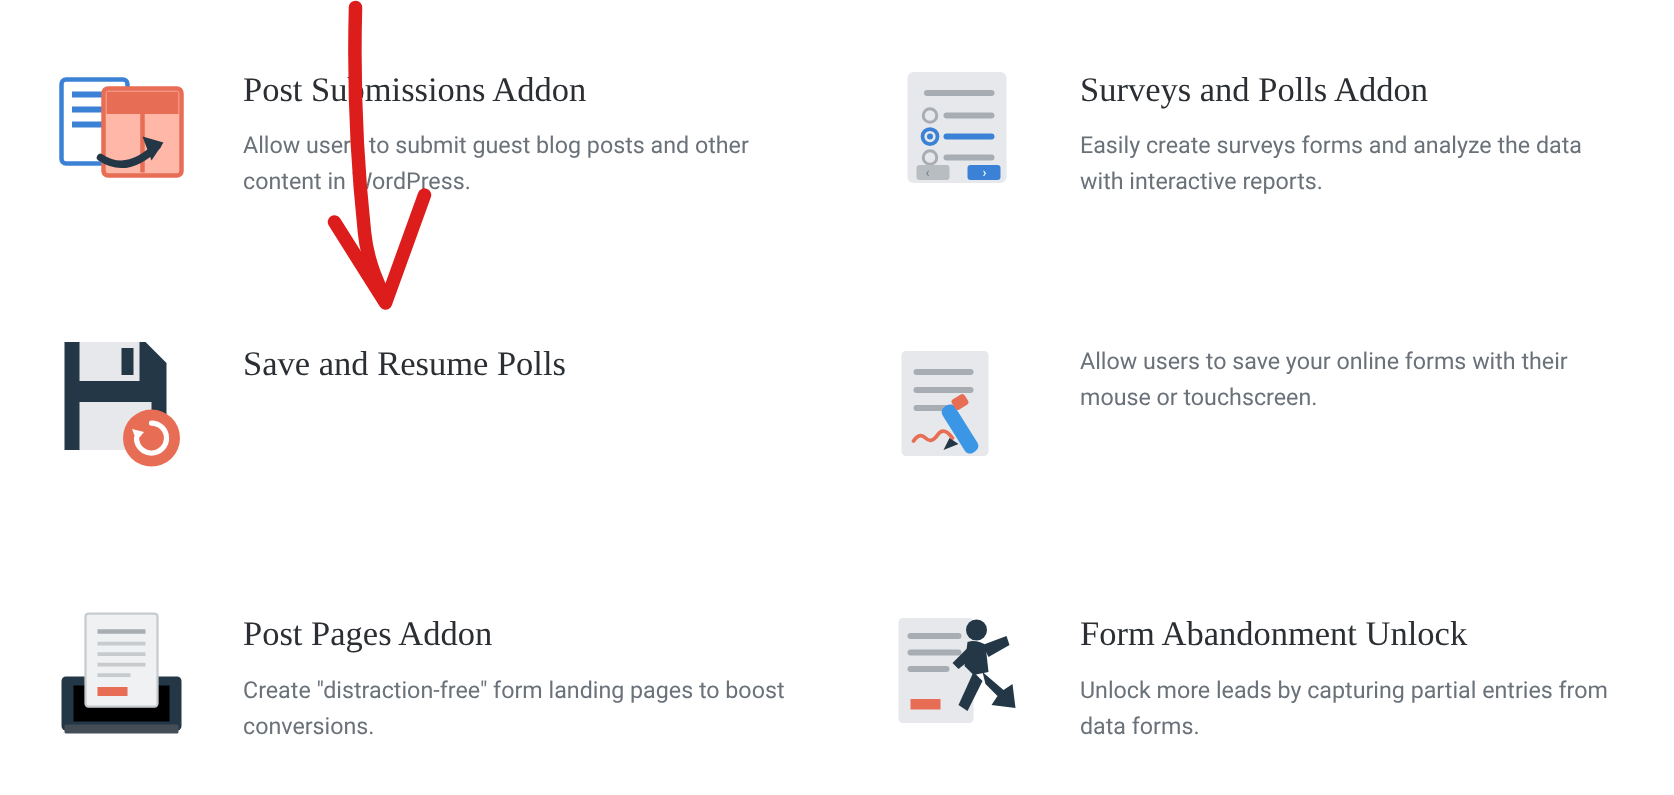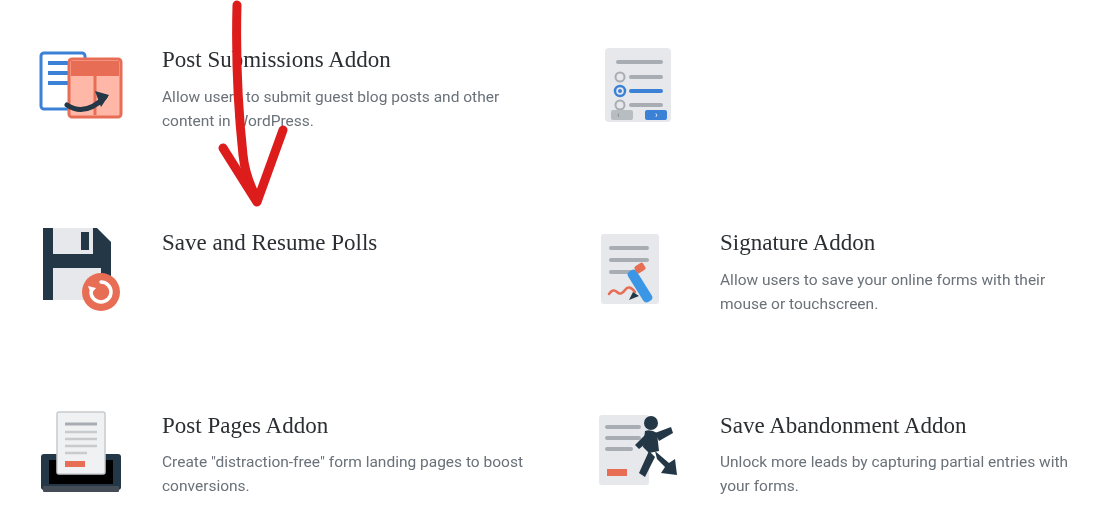--- a/index.html
+++ b/index.html
@@ -92,20 +92,24 @@
         <circle cx="27" cy="51" r="2" fill="#3b82d6"></circle>
         <line x1="38" y1="51" x2="68" y2="51" stroke="#3b82d6" stroke-width="4" stroke-linecap="round"></line>
         <circle cx="27" cy="65" r="4.5" fill="none" stroke="#a8adb3" stroke-width="2"></circle>
         <line x1="38" y1="65" x2="68" y2="65" stroke="#a8adb3" stroke-width="4" stroke-linecap="round"></line>
         <rect x="18" y="70" width="22" height="10" rx="2" fill="#b8bdc2"></rect>
         <text x="24" y="78" font-size="9" fill="#7a7f85">‹</text>
         <rect x="52" y="70" width="22" height="10" rx="2" fill="#3b82d6"></rect>
         <text x="62" y="78" font-size="9" fill="#fff">›</text>
       </svg>
     </div>
+    <div class="addon-content">
+      <h3 class="addon-title">Surveys and Polls Addon</h3>
+      <p class="addon-desc">Easily create surveys forms and analyze the data with interactive reports.</p>
+    </div>
   </div>
 
   <div class="addon-item">
     <div class="addon-icon">
       <svg width="95" height="95" viewBox="0 0 95 95">
         <path d="M 10 8 L 64 8 L 78 22 L 78 80 L 10 80 Z" fill="#233746"></path>
         <rect x="20" y="8" width="40" height="26" fill="#e6e8eb"></rect>
         <rect x="48" y="12" width="8" height="18" fill="#233746"></rect>
         <rect x="20" y="48" width="48" height="32" fill="#e6e8eb"></rect>
         <circle cx="68" cy="72" r="19" fill="#e86d55"></circle>
@@ -125,21 +129,20 @@
         <line x1="20" y1="28" x2="56" y2="28" stroke="#a8adb3" stroke-width="4" stroke-linecap="round"></line>
         <line x1="20" y1="40" x2="56" y2="40" stroke="#a8adb3" stroke-width="4" stroke-linecap="round"></line>
         <line x1="20" y1="52" x2="44" y2="52" stroke="#a8adb3" stroke-width="4" stroke-linecap="round"></line>
         <path d="M 18 74 Q 22 68, 26 72 Q 30 76, 34 70 Q 38 64, 44 72" fill="none" stroke="#e86d55" stroke-width="2.5" stroke-linecap="round"></path>
         <rect x="44" y="48" width="10" height="36" rx="4" fill="#3b96e6" transform="rotate(-32 49 66)"></rect>
         <rect x="44" y="44" width="10" height="8" rx="2" fill="#e86d55" transform="rotate(-32 49 48)"></rect>
         <path d="M 38 80 L 42 72 L 48 76 Z" fill="#233746"></path>
       </svg>
     </div>
     <div class="addon-content">
-      <h3 class="addon-title">Signature Addon</h3>
       <p class="addon-desc">Allow users to save your online forms with their mouse or touchscreen.</p>
     </div>
   </div>
 
   <div class="addon-item">
     <div class="addon-icon">
       <svg width="95" height="90" viewBox="0 0 95 90">
         <rect x="8" y="48" width="80" height="36" rx="3" fill="#233746"></rect>
         <rect x="10" y="80" width="76" height="6" rx="1" fill="#444d56"></rect>
         <rect x="16" y="54" width="64" height="24" fill="#000"></rect>
@@ -170,22 +173,22 @@
           <circle cx="60" cy="20" r="7"></circle>
           <path d="M 54 28 Q 60 26, 66 30 L 68 48 L 58 50 L 52 44 Z"></path>
           <path d="M 64 30 L 80 24 L 82 30 L 68 38 Z"></path>
           <path d="M 56 30 L 44 42 L 48 46 L 58 38 Z"></path>
           <path d="M 58 48 L 48 70 L 54 74 L 64 54 Z"></path>
           <path d="M 64 48 L 78 60 L 84 56 L 86 72 L 70 70 L 74 64 L 66 56 Z"></path>
         </g>
       </svg>
     </div>
     <div class="addon-content">
-      <h3 class="addon-title">Save Abandonment Addon</h3>
-      <p class="addon-desc">Unlock more leads by capturing partial entries with your forms.</p>
+      <h3 class="addon-title">Form Abandonment Unlock</h3>
+      <p class="addon-desc">Unlock more leads by capturing partial entries from data forms.</p>
     </div>
   </div>
 
 </div>
 
 <svg class="arrow-overlay" style="left:165px; top:0px;" width="140" height="230" viewBox="0 0 140 230">
   <path d="M 72 5 Q 70 80, 78 155 Q 80 175, 90 195" fill="none" stroke="#dd1c1c" stroke-width="9" stroke-linecap="round"></path>
   <path d="M 58 148 L 92 202 L 118 130" fill="none" stroke="#dd1c1c" stroke-width="9" stroke-linecap="round" stroke-linejoin="round"></path>
 </svg>
 

